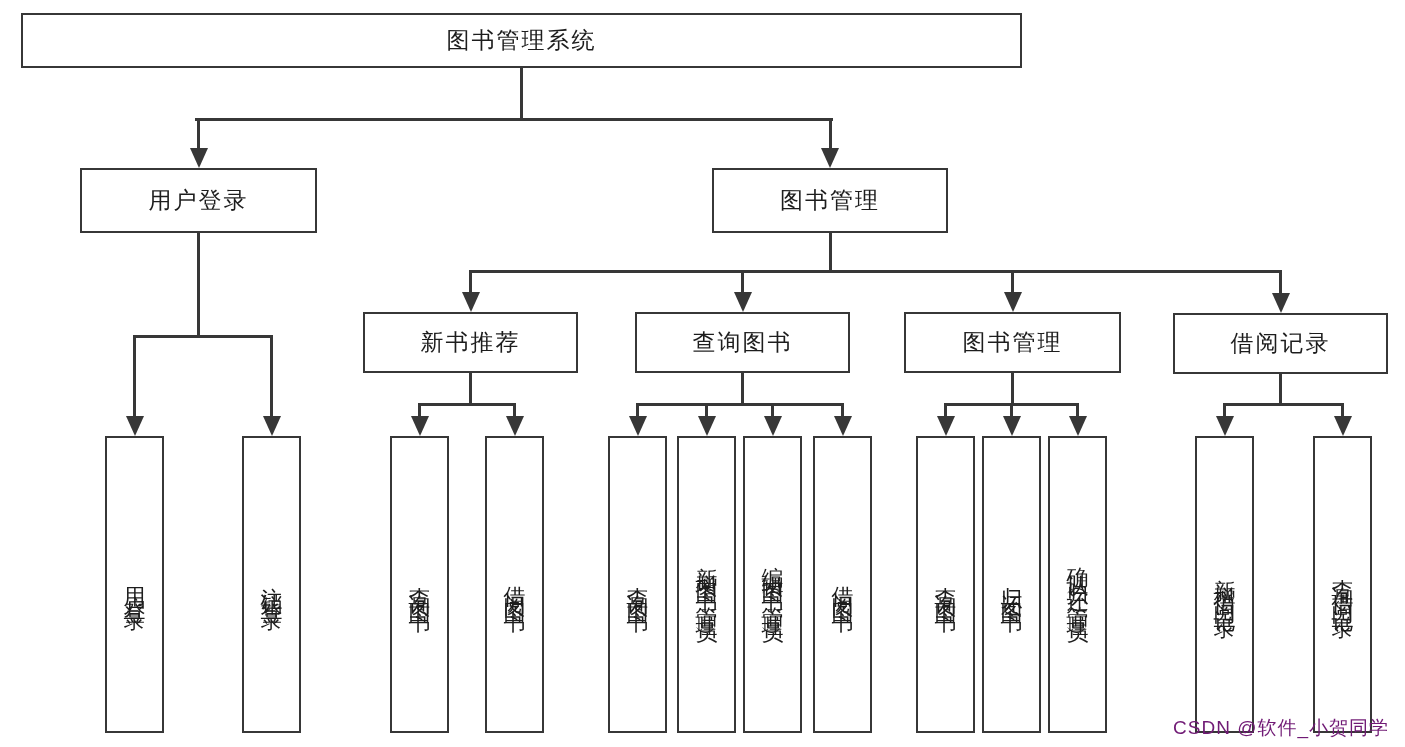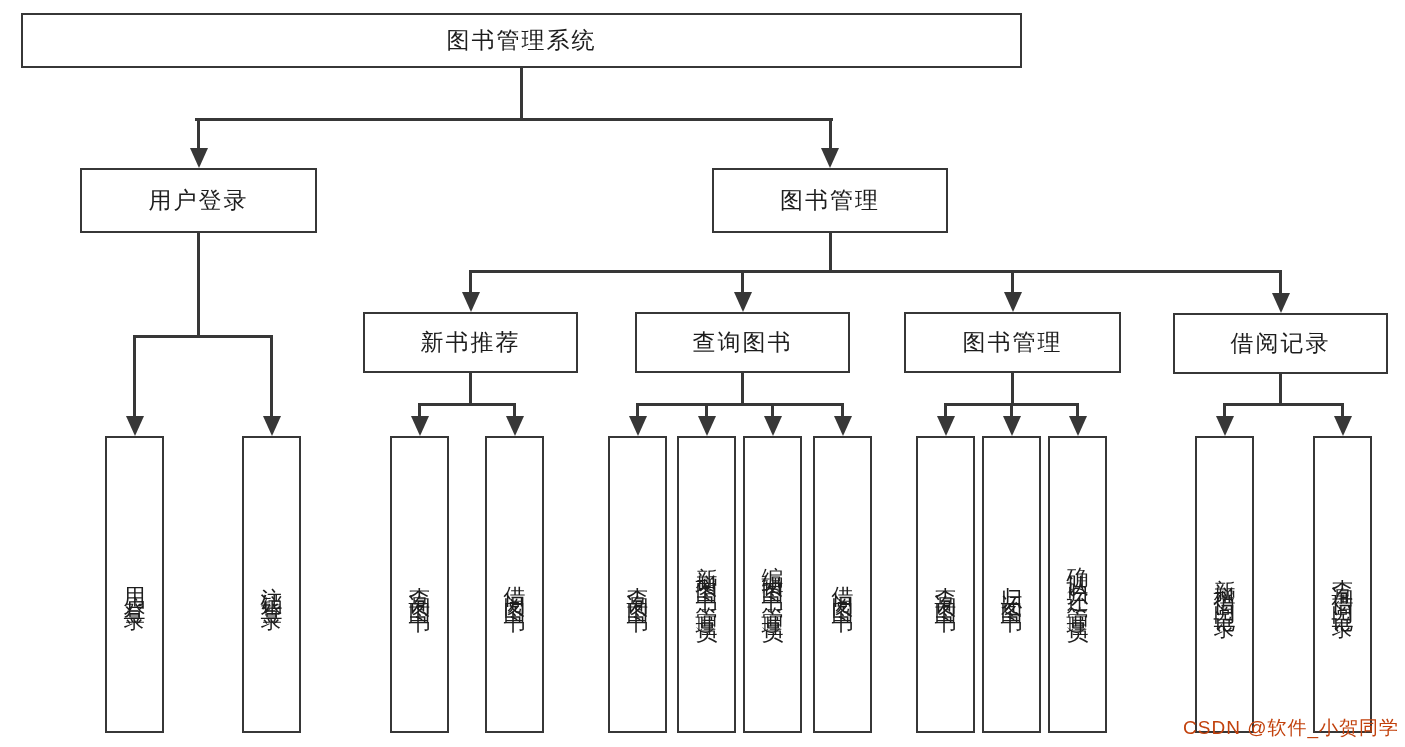--- a/index.html
+++ b/index.html
@@ -43,24 +43,24 @@
     position:absolute;
     width:0;height:0;
     border-left:9px solid transparent;
     border-right:9px solid transparent;
     border-top:20px solid #373737;
     z-index:1;
   }
   .watermark{
     position:absolute;
     top:715px;
-    right:6px;
+    right:16px;
     font-size:19px;
     letter-spacing:1px;
-    color:#c2410c;
+    color:#701a75;
     z-index:6;
     white-space:nowrap;
   }
 </style>
 </head>
 <body>
 
 <div id="stage">
 
   <div class="node" style="left:21px;top:13px;width:1001px;height:55px">

